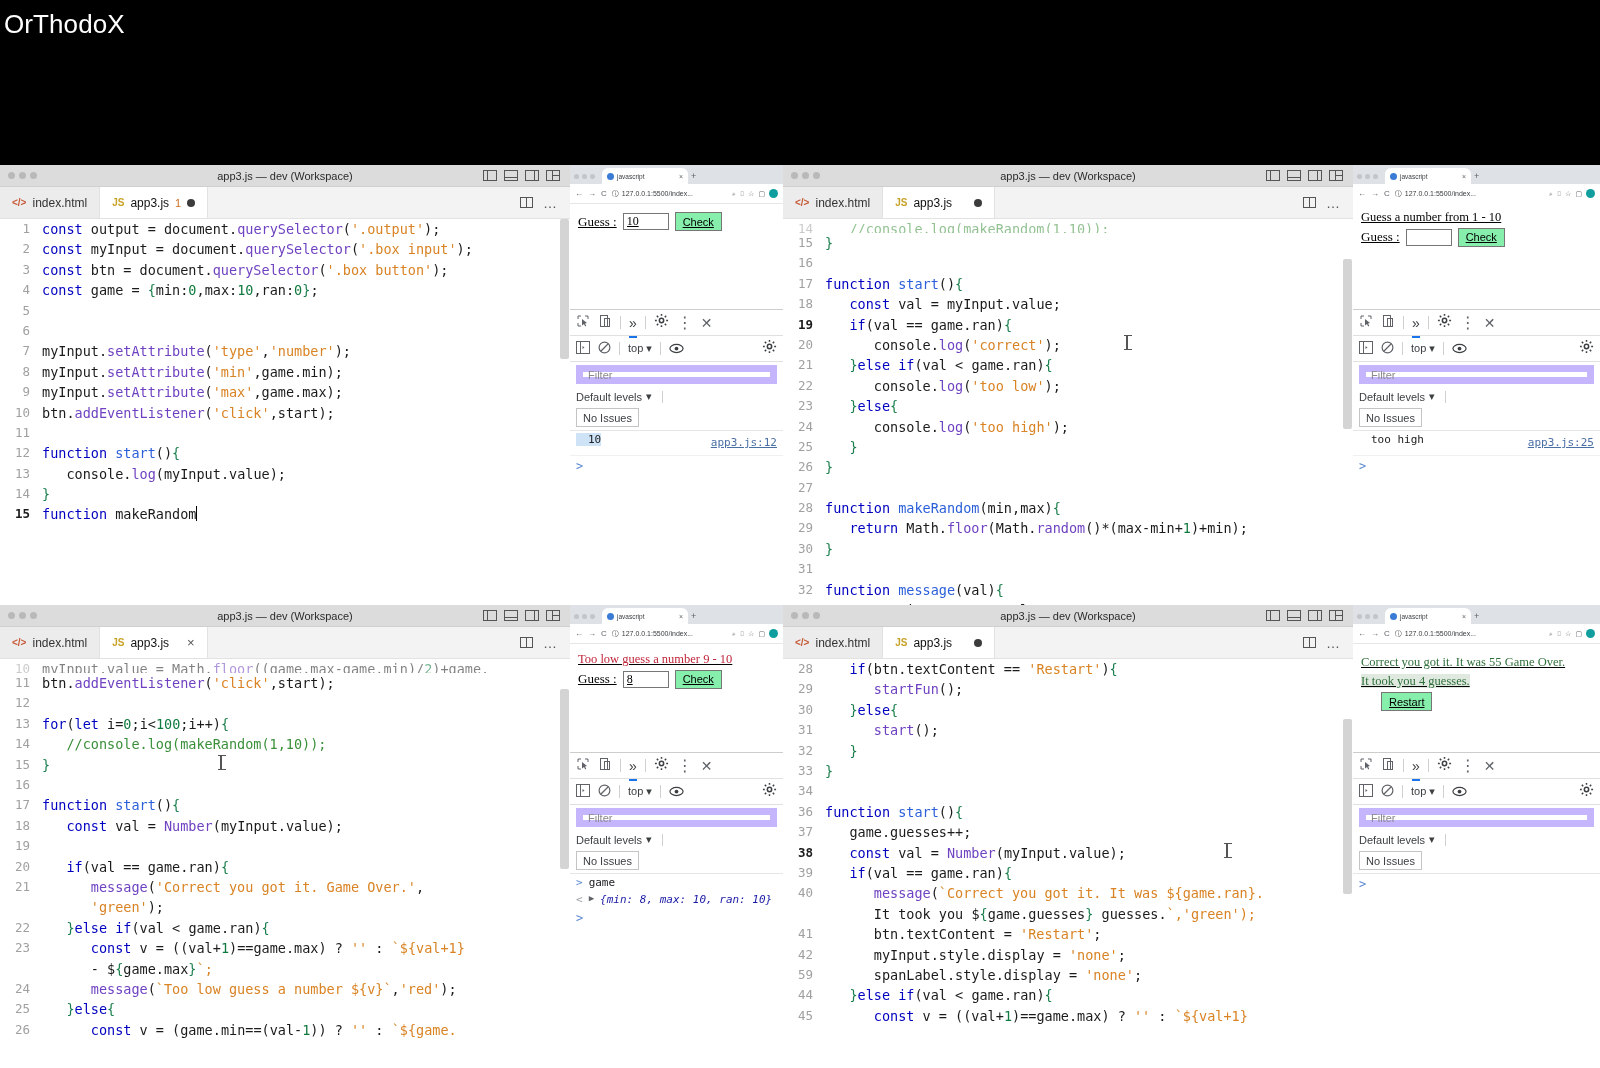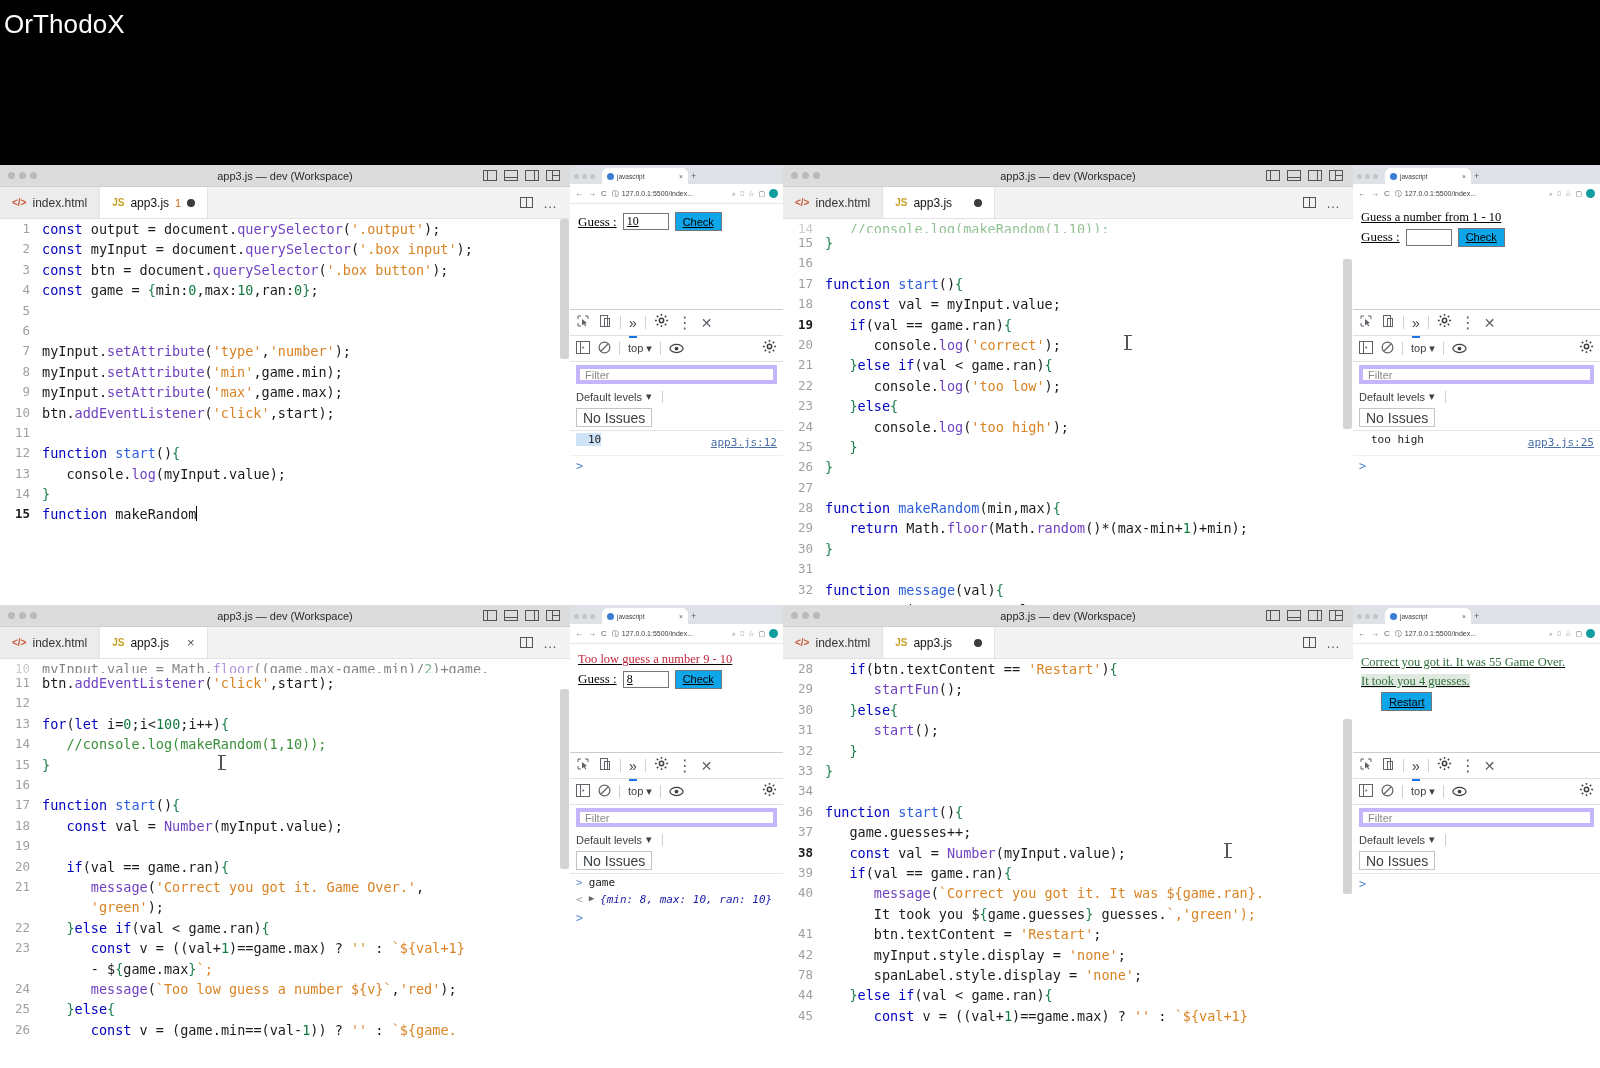--- a/index.html
+++ b/index.html
@@ -154,50 +154,50 @@
   .pg-msg { font-size: 12.5px; line-height: 1.25; margin-bottom: 2px; }
   .pg-msg.red { color: #c0253a; }
   .pg-msg.green { color: #2f6f3a; background: #dfe9df; display: inline; }
   .pg-row { display: flex; align-items: center; gap: 6px; font-size: 13px; }
   .pg-input {
     border: 1px solid #767676; height: 17px; width: 46px;
     font-family: "Liberation Serif", serif; font-size: 12px;
     padding: 0 3px; background: #fff;
   }
   .pg-btn {
-    border: 1px solid #767676; background: #0ea5e9; height: 19px;
+    border: 1px solid #767676; background: #86efac; height: 19px;
     font-family: "Liberation Sans", sans-serif; font-size: 11px;
     padding: 0 7px; color: #000;
   }
 
   
   .dt { position: absolute; left: 0; right: 0; bottom: 0; background: #fff;
         border-top: 1px solid #cdcdcd; }
   .dt-row1, .dt-row2 {
     display: flex; align-items: center; height: 26px; gap: 8px;
     padding: 0 6px; border-bottom: 1px solid #e0e0e0; color: #5f6368;
   }
   .dt-sep { width: 1px; height: 13px; background: #d0d0d0; }
   .dt-more { font-size: 14px; color: #3c4043; position: relative; }
   .dt-more::after {
     content: ""; position: absolute; left: 0; right: 0; bottom: -7px;
     height: 2px; background: #1a73e8;
   }
   .dt-top { font-size: 11px; color: #3c4043; }
   .dt-filter {
-    margin: 3px 6px; height: 19px; border: 4px solid #c4b5fd; background: #fff;
+    margin: 3px 6px; height: 19px; border: 7px solid #c4b5fd; background: #fff;
     font-size: 11px; color: #8a8a8a; display: flex; align-items: center;
     padding: 0 5px;
   }
   .dt-levels { font-size: 11px; color: #3c4043; padding: 3px 6px; display:flex; align-items:center; gap:4px;}
   .dt-levels .bar { width:1px; height:12px; background:#d0d0d0; margin-left:6px;}
   .dt-issues {
     margin: 2px 6px 3px; border: 1px solid #c4c4c4; height: 19px;
     display: inline-flex; align-items: center; padding: 0 6px;
-    font-size: 14px; color: #3c4043; background: #fff;
+    font-size: 11px; color: #3c4043; background: #fff;
   }
   .dt-log {
     border-top: 1px solid #e6e6e6; font-family: "DejaVu Sans Mono", monospace;
     font-size: 11px; color: #202124;
   }
   .dt-entry {
     display: flex; align-items: flex-start; gap: 6px; padding: 2px 6px;
     border-bottom: 1px solid #f0f0f0;
   }
   .dt-entry .msg { color: #202124; padding-left: 12px; }
@@ -1027,21 +1027,21 @@
           </div>
           <div class="cl">
             <span class="ln">41</span>
             <span class="src">      <span class="v">btn</span>.<span class="v">textContent</span> = <span class="s">'Restart'</span>;</span>
           </div>
           <div class="cl">
             <span class="ln">42</span>
             <span class="src">      <span class="v">myInput</span>.<span class="v">style</span>.<span class="v">display</span> = <span class="s">'none'</span>;</span>
           </div>
           <div class="cl">
-            <span class="ln">78</span>
+            <span class="ln">59</span>
             <span class="src">      <span class="v">spanLabel</span>.<span class="v">style</span>.<span class="v">display</span> = <span class="s">'none'</span>;</span>
           </div>
           <div class="cl">
             <span class="ln">44</span>
             <span class="src">   <span class="br">}</span><span class="k">else</span> <span class="k">if</span>(<span class="v">val</span> &lt; <span class="v">game</span>.<span class="v">ran</span>)<span class="br">{</span></span>
           </div>
           <div class="cl">
             <span class="ln">45</span>
             <span class="src">      <span class="k">const</span> <span class="v">v</span> = ((<span class="v">val</span>+<span class="n">1</span>)==<span class="v">game</span>.<span class="v">max</span>) ? <span class="s">''</span> : <span class="s">`${val+1}</span></span>
           </div>

